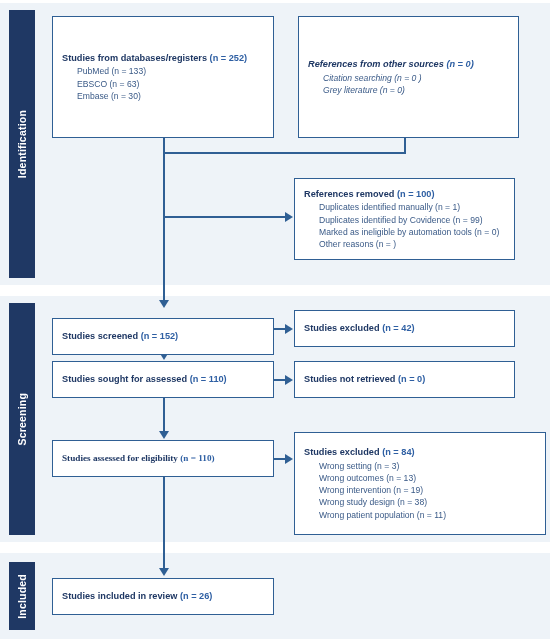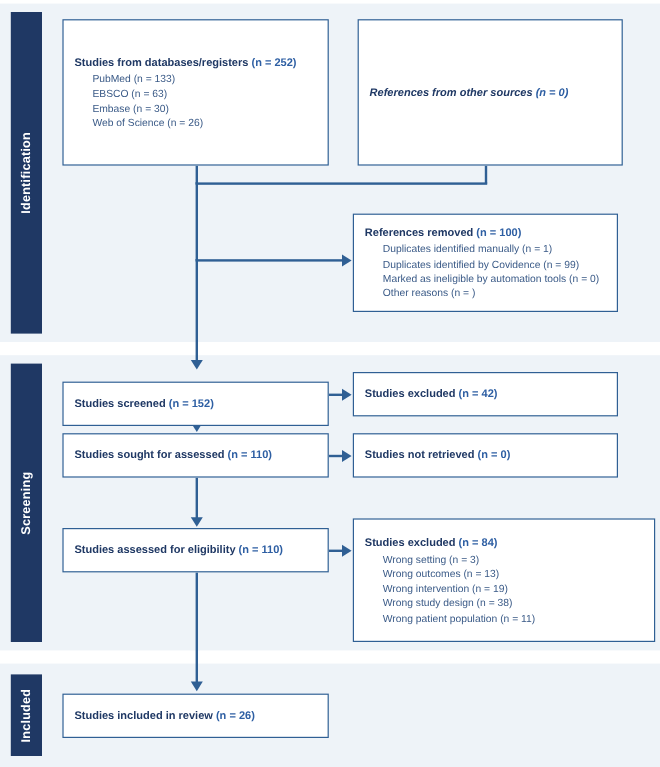--- a/index.html
+++ b/index.html
@@ -85,21 +85,21 @@
   }
 
   
   #box-databases        { left: 52px;  top: 16px;  width: 222px; height: 122px; }
   #box-other-sources    { left: 298px; top: 16px;  width: 221px; height: 122px; font-style: italic; }
   #box-refs-removed     { left: 294px; top: 178px; width: 221px; height: 82px; }
   #box-screened         { left: 52px;  top: 310px; width: 222px; height: 37px; margin-top: 8px; }
   #box-excluded-42      { left: 294px; top: 310px; width: 221px; height: 37px; }
   #box-sought           { left: 52px;  top: 361px; width: 222px; height: 37px; }
   #box-not-retrieved    { left: 294px; top: 361px; width: 221px; height: 37px; }
-  #box-assessed         { left: 52px;  top: 440px; width: 222px; height: 37px; }
+  #box-assessed         { left: 52px;  top: 440px; width: 222px; height: 37px; font-family: Liberation Serif, serif; }
   #box-excluded-84      { left: 294px; top: 432px; width: 252px; height: 103px; }
   #box-included         { left: 52px;  top: 578px; width: 222px; height: 37px; }
 
   
   .conn {
     position: absolute;
     background: #2f5f94;
   }
   .vline { width: 1.6px; }
   .hline { height: 1.6px; }
@@ -171,26 +171,29 @@
 
   <div class="conn vline" style="left:163px; top:477px; height:92px;"></div>
   <div class="arrow-down" style="left:159px; top:568px;"></div>
 
   <div class="box" id="box-databases">
     <div class="title"><span>Studies from databases/registers </span><span class="count">(n = 252)</span></div>
     <ul>
       <li>PubMed (n = 133)</li>
       <li>EBSCO (n = 63)</li>
       <li>Embase (n = 30)</li>
-      <li>Web of Science (n = 26)</li>
     </ul>
   </div>
 
   <div class="box" id="box-other-sources">
     <div class="title"><span>References from other sources </span><span class="count">(n = 0)</span></div>
+    <ul>
+      <li>Citation searching (n = 0 )</li>
+      <li>Grey literature (n =  0)</li>
+    </ul>
   </div>
 
   <div class="box" id="box-refs-removed">
     <div class="title"><span>References removed </span><span class="count">(n = 100)</span></div>
     <ul>
       <li>Duplicates identified manually (n = 1)</li>
       <li>Duplicates identified by Covidence (n = 99)</li>
       <li>Marked as ineligible by automation tools (n = 0)</li>
       <li>Other reasons (n = )</li>
     </ul>

